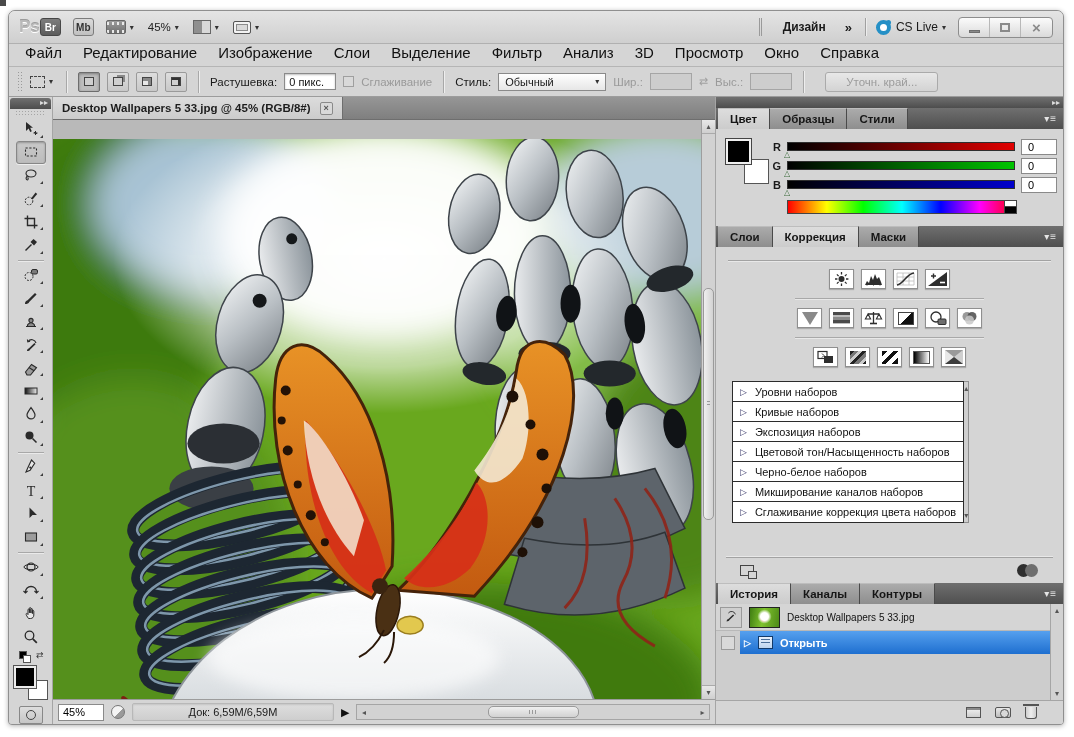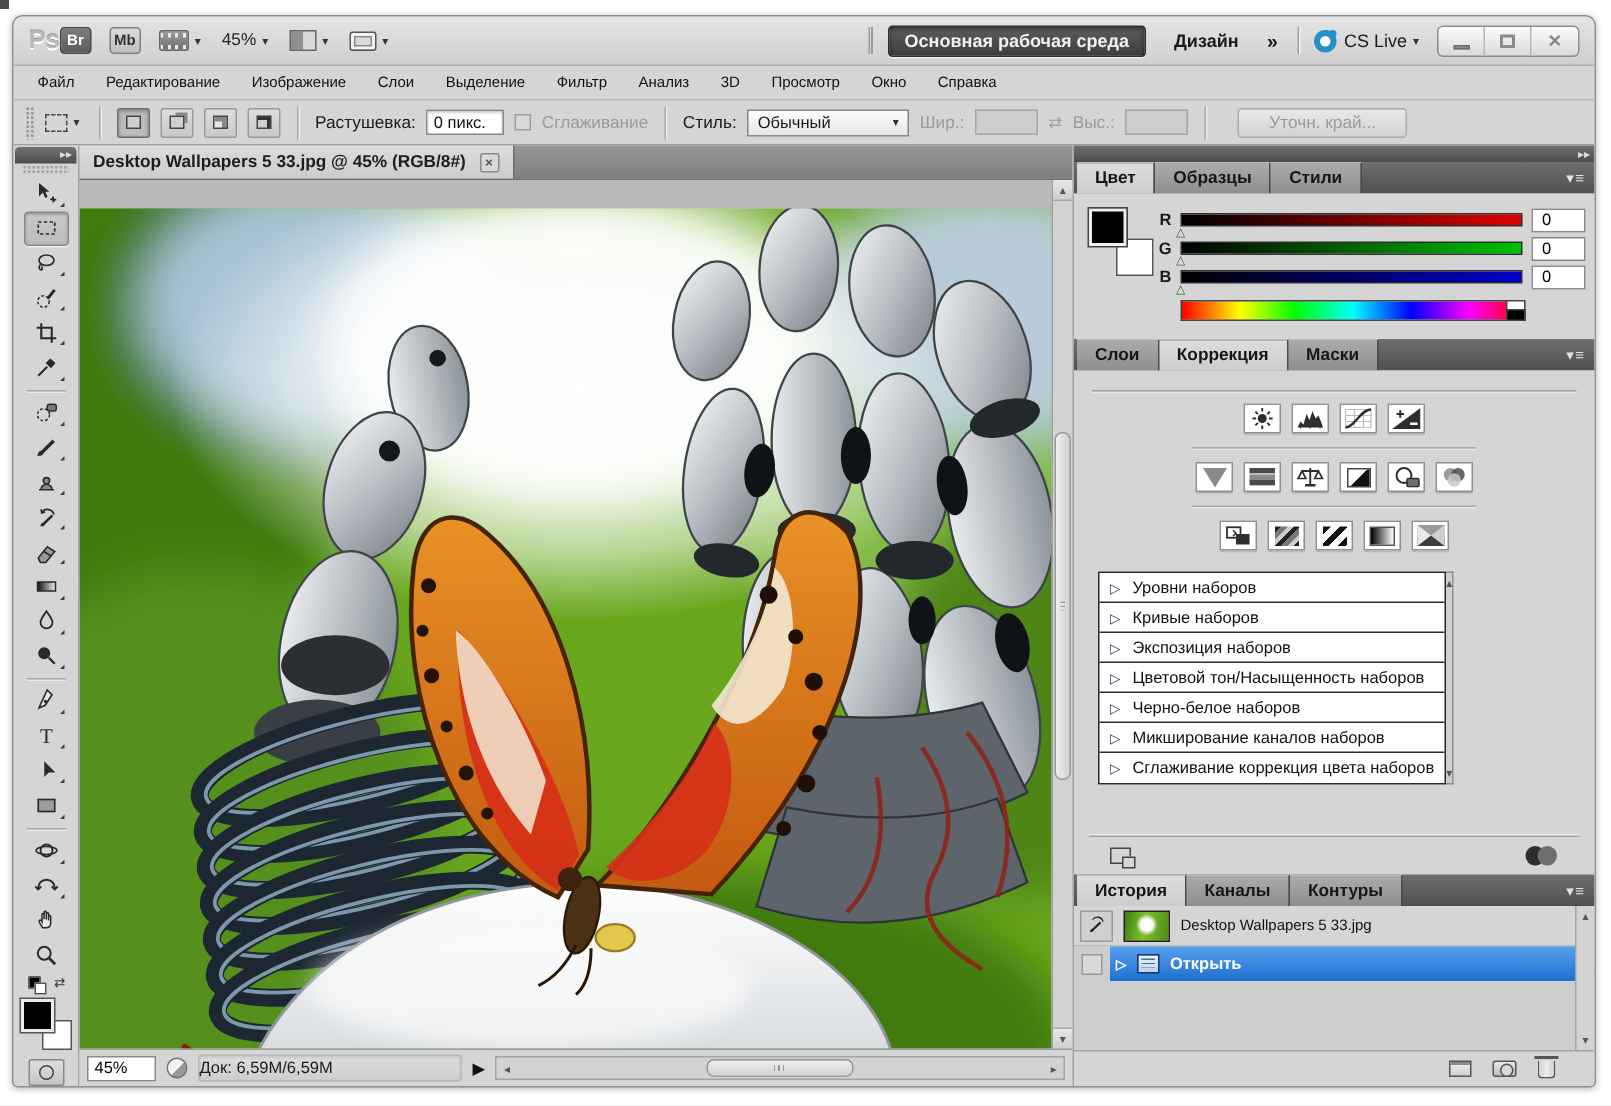--- a/index.html
+++ b/index.html
@@ -46,22 +46,22 @@
   .cs-icon::after { content:""; position:absolute; right:-4px; top:-4px; width:5px; height:5px; border-radius:50%; background:#2590c6; }
   .winbtns { display:flex; align-items:center; border:1px solid #8d8d8d; border-radius:4px; overflow:hidden;
     background:linear-gradient(#fbfbfb,#dadada); margin-left:12px; }
   .wbtn { width:31px; height:19px; display:flex; align-items:center; justify-content:center; border-right:1px solid #b8b8b8; }
   .wbtn:last-child { border-right:none; }
   .g-min { width:11px; height:3px; background:#8a8a8a; border:1px solid #6f6f6f; margin-top:8px; }
   .g-rest { width:10px; height:9px; border:2px solid #8a8a8a; box-shadow:inset 0 0 0 1px #e8e8e8; }
   .wbtn.close { font-size:15px; font-weight:bold; color:#8a8a8a; }
 
   
-  .menubar { height:23px; flex:0 0 23px; display:flex; align-items:center; gap:21px; padding:0 16px;
-    font-size:10px; color:#111; border-bottom:1px solid #b5b5b5; background:#d5d5d5; }
+  .menubar { height:23px; flex:0 0 23px; display:flex; align-items:flex-start; gap:21px; padding:0 16px;
+    font-size:15px; color:#111; border-bottom:1px solid #b5b5b5; background:#d5d5d5; }
   .menu-item { white-space:nowrap; cursor:default; }
 
   
   .optionsbar { height:30px; flex:0 0 30px; display:flex; align-items:center; padding:0 8px; gap:7px;
     background:#d5d5d5; border-bottom:1px solid #9c9c9c; font-size:11.5px; color:#1a1a1a; }
   .grip { width:6px; height:22px; background-image:radial-gradient(#9a9a9a 1px, rgba(0,0,0,0) 1px); background-size:3px 3px; }
   .mini-marquee { width:15px; height:12px; border:1px dashed #444; }
   .osep { width:1px; height:22px; background:#a8a8a8; box-shadow:1px 0 0 #eee; margin:0 4px; }
   .mode-btn { width:22px; height:20px; border:1px solid #9a9a9a; border-radius:2px; display:flex; align-items:center; justify-content:center;
     background:linear-gradient(#dedede,#c8c8c8); position:relative; }
@@ -128,22 +128,22 @@
   .vthumb { position:absolute; left:1px; right:1px; top:28%; height:42%; border:1px solid #9a9a9a; border-radius:5px;
     background:linear-gradient(90deg,#efefef,#d2d2d2); }
   .vthumb::after { content:""; position:absolute; left:3px; right:3px; top:calc(50% - 3px); height:6px;
     background-image:repeating-linear-gradient(#9a9a9a 0 1px, rgba(0,0,0,0) 1px 3px); }
 
   .statusbar { height:25px; flex:0 0 25px; background:#d5d5d5; border-top:1px solid #9c9c9c;
     display:flex; align-items:center; padding:0 5px; gap:7px; font-size:11px; color:#1a1a1a; }
   .zoom-box { width:46px; height:17px; background:#fff; border:1px solid #8a8a8a; font-size:11px; padding:0 4px; font-family:"Liberation Sans",sans-serif; }
   .clock { width:14px; height:14px; border:1px solid #777; border-radius:50%;
     background:linear-gradient(135deg,#f4f4f4 55%, #9a9a9a 55%); }
-  .doc-info { width:176px; height:18px; border:1px solid #b8b8b8; border-radius:2px; background:linear-gradient(#dedede,#cecece);
-    display:flex; align-items:center; justify-content:flex-start; box-shadow:inset 0 1px 2px rgba(0,0,0,.12); }
+  .doc-info { width:202px; height:18px; border:1px solid #b8b8b8; border-radius:2px; background:linear-gradient(#dedede,#cecece);
+    display:flex; align-items:center; justify-content:center; box-shadow:inset 0 1px 2px rgba(0,0,0,.12); }
   .st-arrow { font-size:11px; color:#111; }
   .hscroll { flex:1; height:16px; display:flex; align-items:center; background:#d2d2d2; border:1px solid #a5a5a5; font-size:8px; color:#555; }
   .hscroll .harr { width:13px; height:100%; display:flex; align-items:center; justify-content:center; }
   .hscroll .htrack { flex:1; height:100%; position:relative; }
   .hthumb { position:absolute; top:1px; bottom:1px; left:36%; width:28%; border:1px solid #9a9a9a; border-radius:5px;
     background:linear-gradient(#efefef,#d2d2d2); }
   .hthumb::after { content:""; position:absolute; top:3px; bottom:3px; left:calc(50% - 4px); width:8px;
     background-image:repeating-linear-gradient(90deg,#9a9a9a 0 1px, rgba(0,0,0,0) 1px 3px); }
 
   
@@ -251,21 +251,20 @@
       <span class="tb-group">
         <span class="arrange-icon"></span>
         <span class="dd">▾</span>
       </span>
       <span class="tb-group">
         <span class="screen-icon"></span>
         <span class="dd">▾</span>
       </span>
       <span class="spacer"></span>
       <span class="tsep dbl"></span>
-      <span class="ws active">Основная рабочая среда</span>
       <span class="ws">Дизайн</span>
       <span class="ws-more">»</span>
       <span class="tsep"></span>
       <span class="cslive">
         <span class="cs-icon"></span>
         <span>CS Live</span>
         <span class="dd">▾</span>
       </span>
       <span class="winbtns">
         <span class="wbtn">

